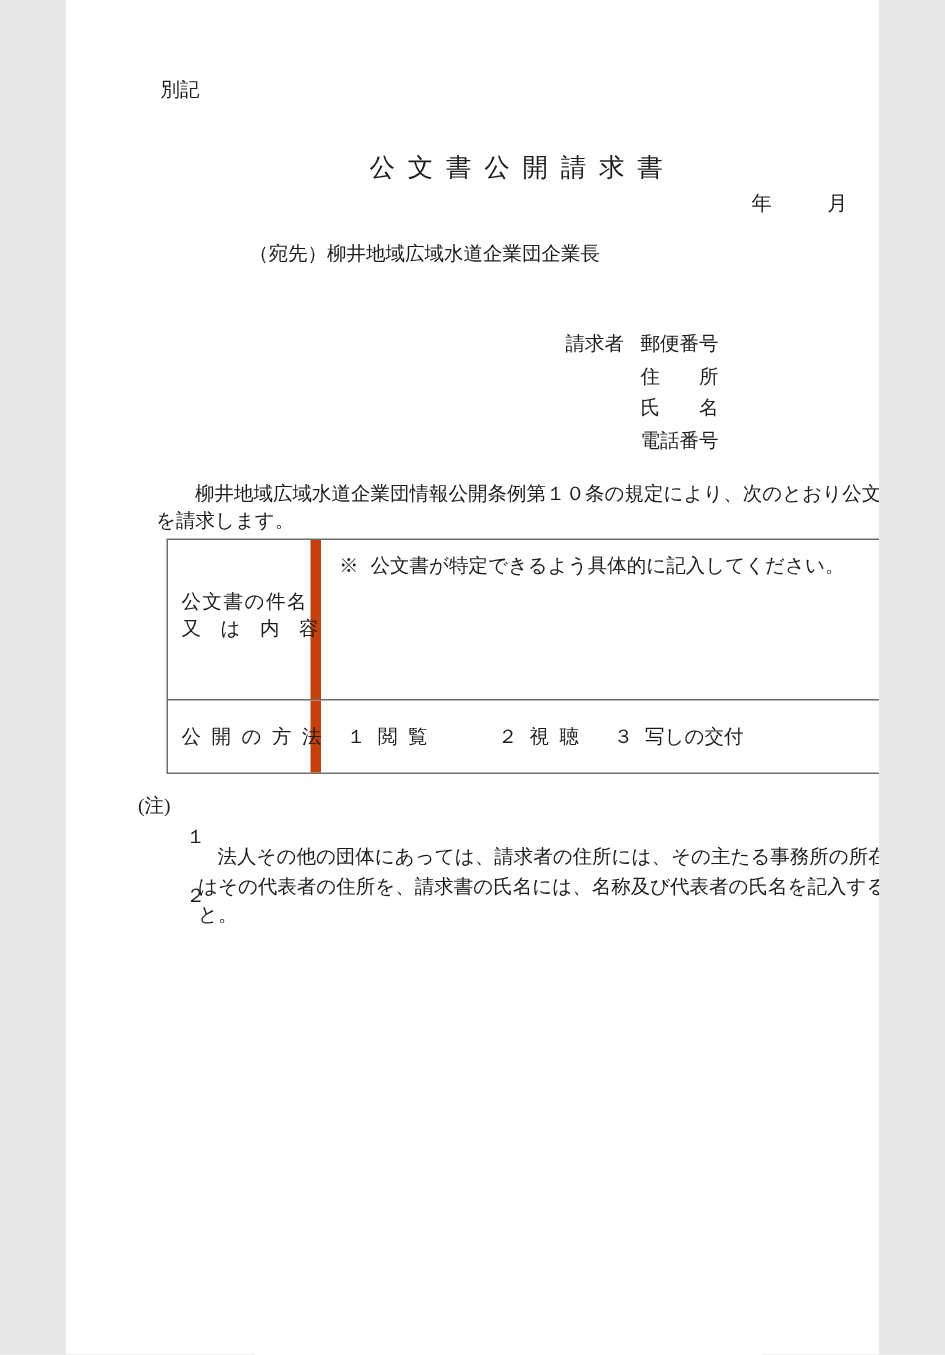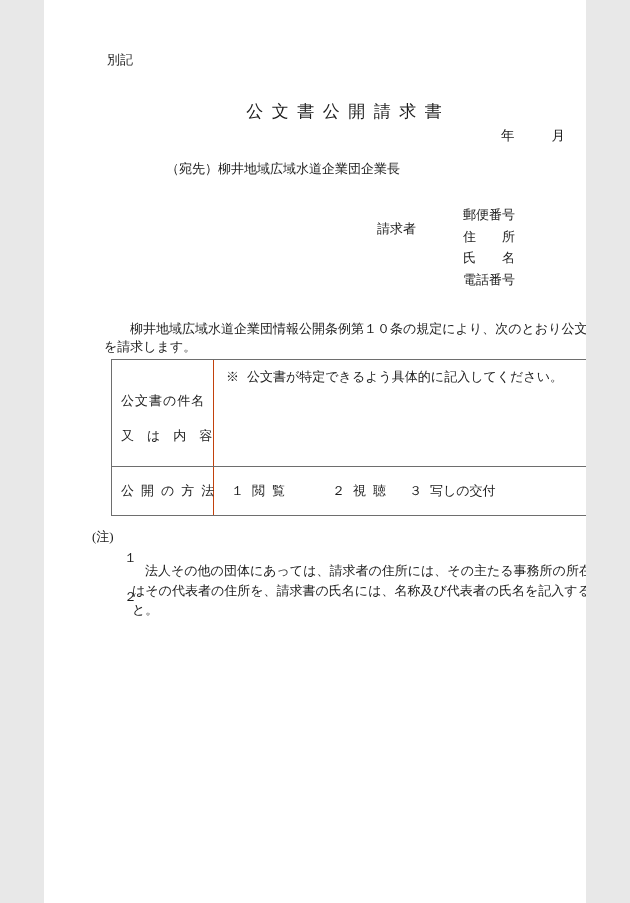--- a/index.html
+++ b/index.html
@@ -26,41 +26,41 @@
     font-size:17px;
     letter-spacing:8.5px;
     text-indent:8.5px;
   }
 
   .date-line { left:457px; top:127px; display:flex; gap:37px; font-size:13.5px; }
 
   .addressee { left:78px; top:160px;margin-left:44px; }
 
   .requester-label  { left:333px; top:218px; line-height:21.5px; }
-  .requester-fields { left:383px; top:204px; line-height:21.5px;margin-left:36px; }
+  .requester-fields { left:383px; top:218px; line-height:21.5px; }
 
   .body-par {
     left:60px; top:320px; width:540px;
     line-height:17.5px;
     text-indent:26px;
   }
 
   .form-table {
     left:67px; top:359px; width:499px;
     border:1px solid #6e6e6e;
   }
   .t-row  { display:flex; }
   .t-row1 { height:107px; border-bottom:1px solid #6e6e6e; }
   .t-row2 { height:48px; }
-  .col-h  { width:102px; border-right:1px solid #c2410c; flex:none; }
+  .col-h  { width:102px; border-right:7px solid #c2410c; flex:none;text-align:right; }
   .col-c  { flex:1; }
 
   .cell-subject-h { padding:32px 5px 0 9px; }
   .cell-subject-h .hl1 { letter-spacing:1px; white-space:nowrap; }
-  .cell-subject-h .hl2 { letter-spacing:13px; margin-top:17px; white-space:nowrap; }
+  .cell-subject-h .hl2 { letter-spacing:13px; white-space:nowrap; }
 
   .cell-subject-c { padding:7px 8px 0 12px; line-height:20px; }
   .note-line { display:flex; gap:8px; }
 
   .cell-method-h { display:flex; align-items:center; padding-left:9px; }
   .cell-method-h .hm { letter-spacing:7px; white-space:nowrap; }
 
   .cell-method-c { display:flex; align-items:center; padding-left:17px; }
   .opt { display:inline-flex; gap:8px; white-space:nowrap; }
   .opt .lbl2 { letter-spacing:7px; }

